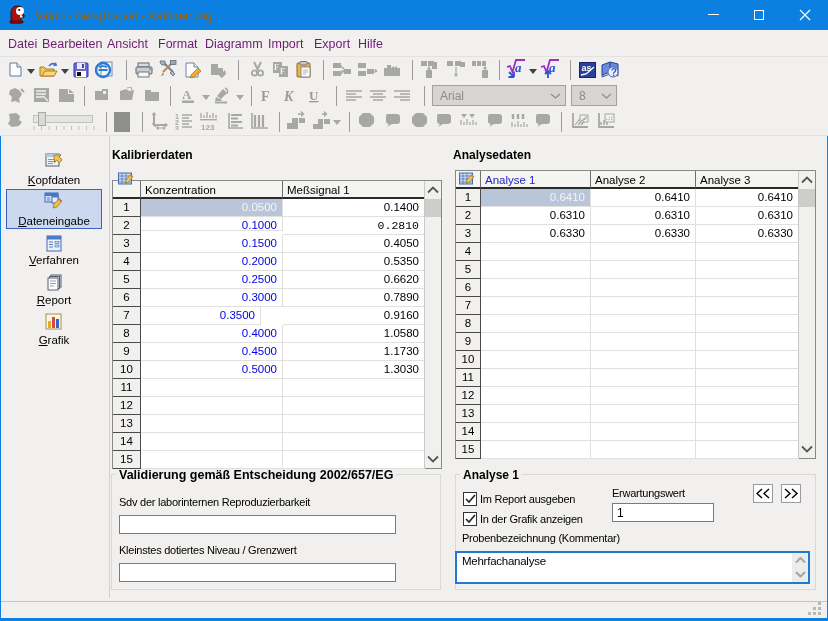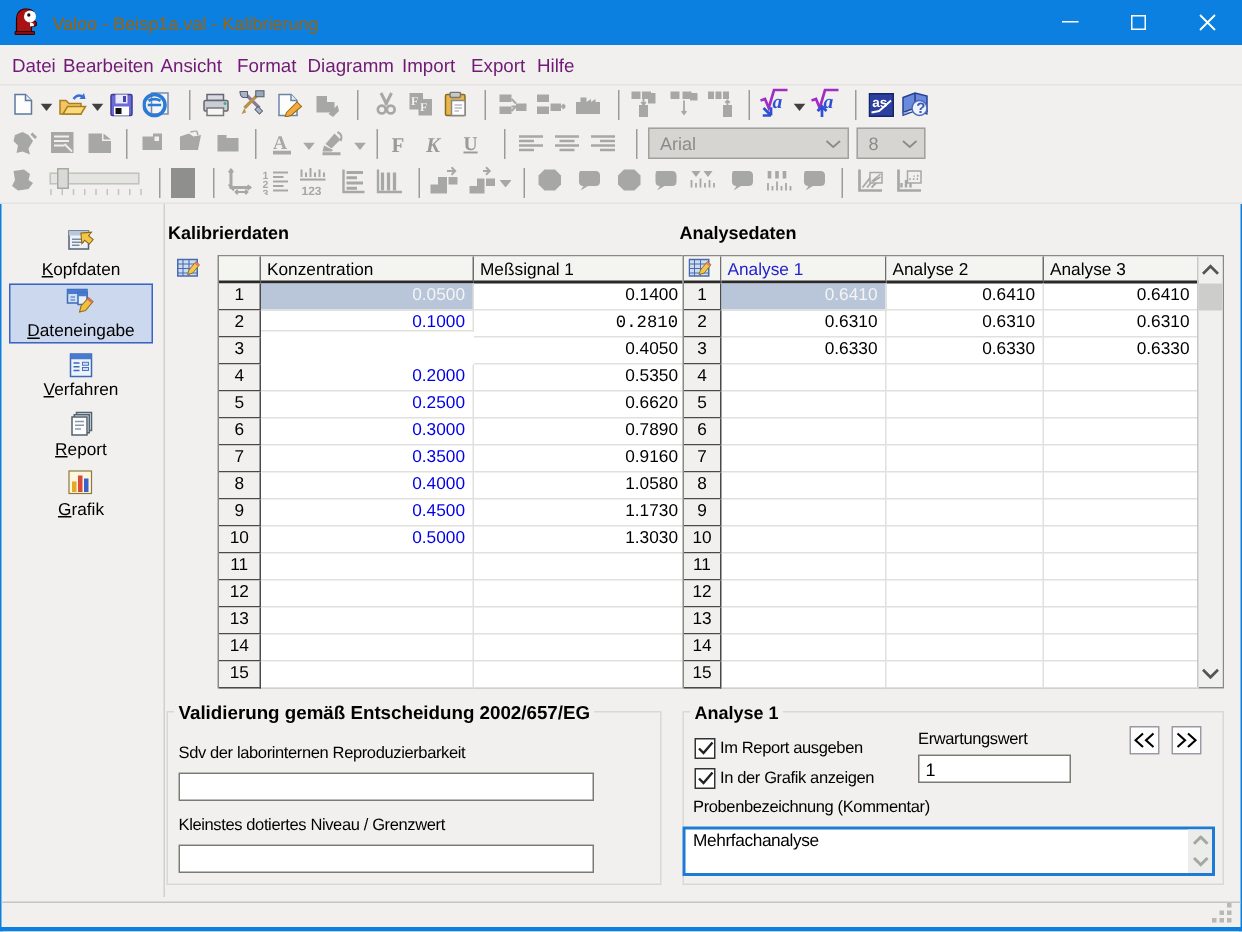--- a/index.html
+++ b/index.html
@@ -428,47 +428,48 @@
   </div>
 
 <div id="client" class="abs" style="left:1px;top:136px;width:826px;height:482px;background:#f1f0ee;"></div>
 <div id="selbox" class="abs"></div>
 <div class="abs" style="left:109px;top:136px;width:1px;height:462px;background:#d0d0cc;"></div>
 <div class="abs" style="left:1px;top:601px;width:826px;height:1px;background:#c4c4c0;"></div>
 
 <div class="abs" style="left:112px;top:148px;font-size:12px;font-weight:bold;">Kalibrierdaten</div>
 <div class="abs" style="left:453px;top:148px;font-size:12px;font-weight:bold;">Analysedaten</div>
 
-<div id="t1" class="tbl" style="left:112px;top:170px;width:330px;height:289px;margin-left:33px;">
+<div id="t1" class="tbl" style="left:112px;top:180px;width:330px;height:289px;">
     <div class="hcell" style="left: 0px; top: 0px; width: 28px; height: 18px; border-bottom: 2px solid rgb(42, 42, 42);"></div>
     <div class="hcell" style="left: 28px; top: 0px; width: 142px; height: 18px; border-bottom: 2px solid rgb(42, 42, 42);">
       <span>Konzentration</span>
     </div>
     <div class="hcell" style="left: 170px; top: 0px; width: 142px; height: 18px; border-bottom: 2px solid rgb(42, 42, 42); border-right: none;">
       <span>Meßsignal 1</span>
     </div>
     <div class="ncell" style="left: 0px; top: 18px; width: 28px; height: 18px; line-height: 17px;">1</div>
     <div class="dcell" style="left: 28px; top: 18px; width: 142px; height: 18px; line-height: 17px; background: rgb(185, 198, 218); color: rgb(244, 244, 244);">0.0500</div>
     <div class="dcell" style="left: 170px; top: 18px; width: 142px; height: 18px; line-height: 17px;">0.1400</div>
     <div class="ncell" style="left: 0px; top: 36px; width: 28px; height: 18px; line-height: 17px;">2</div>
     <div class="dcell blue" style="left: 28px; top: 36px; width: 142px; height: 14px; line-height: 17px;">0.1000</div>
     <div class="dcell" style="left: 170px; top: 36px; width: 142px; height: 18px; line-height: 17px; font-family: Liberation Mono, monospace;">0.2810</div>
     <div class="ncell" style="left: 0px; top: 54px; width: 28px; height: 18px; line-height: 17px;">3</div>
+    <div class="dcell blue" style="left: 28px; top: 54px; width: 142px; height: 18px; line-height: 17px;">0.1500</div>
     <div class="dcell" style="left: 170px; top: 54px; width: 142px; height: 18px; line-height: 17px;">0.4050</div>
     <div class="ncell" style="left: 0px; top: 72px; width: 28px; height: 18px; line-height: 17px;">4</div>
     <div class="dcell blue" style="left: 28px; top: 72px; width: 142px; height: 18px; line-height: 17px;">0.2000</div>
     <div class="dcell" style="left: 170px; top: 72px; width: 142px; height: 18px; line-height: 17px;">0.5350</div>
     <div class="ncell" style="left: 0px; top: 90px; width: 28px; height: 18px; line-height: 17px;">5</div>
     <div class="dcell blue" style="left: 28px; top: 90px; width: 142px; height: 18px; line-height: 17px;">0.2500</div>
     <div class="dcell" style="left: 170px; top: 90px; width: 142px; height: 18px; line-height: 17px;">0.6620</div>
     <div class="ncell" style="left: 0px; top: 108px; width: 28px; height: 18px; line-height: 17px;">6</div>
     <div class="dcell blue" style="left: 28px; top: 108px; width: 142px; height: 18px; line-height: 17px;">0.3000</div>
     <div class="dcell" style="left: 170px; top: 108px; width: 142px; height: 18px; line-height: 17px;">0.7890</div>
     <div class="ncell" style="left: 0px; top: 126px; width: 28px; height: 18px; line-height: 17px;">7</div>
-    <div class="dcell blue" style="left: 28px; top: 126px; width: 142px; height: 18px; line-height: 17px; text-align: right;">0.3500</div>
+    <div class="dcell blue" style="left: 28px; top: 126px; width: 120px; height: 18px; line-height: 17px; text-align: right;">0.3500</div>
     <div class="dcell" style="left: 170px; top: 126px; width: 142px; height: 18px; line-height: 17px;">0.9160</div>
     <div class="ncell" style="left: 0px; top: 144px; width: 28px; height: 18px; line-height: 17px;">8</div>
     <div class="dcell blue" style="left: 28px; top: 144px; width: 142px; height: 18px; line-height: 17px;">0.4000</div>
     <div class="dcell" style="left: 170px; top: 144px; width: 142px; height: 18px; line-height: 17px;">1.0580</div>
     <div class="ncell" style="left: 0px; top: 162px; width: 28px; height: 18px; line-height: 17px;">9</div>
     <div class="dcell blue" style="left: 28px; top: 162px; width: 142px; height: 18px; line-height: 17px;">0.4500</div>
     <div class="dcell" style="left: 170px; top: 162px; width: 142px; height: 18px; line-height: 17px;">1.1730</div>
     <div class="ncell" style="left: 0px; top: 180px; width: 28px; height: 18px; line-height: 17px;">10</div>
     <div class="dcell blue" style="left: 28px; top: 180px; width: 142px; height: 18px; line-height: 17px;">0.5000</div>
     <div class="dcell" style="left: 170px; top: 180px; width: 142px; height: 18px; line-height: 17px;">1.3030</div>

